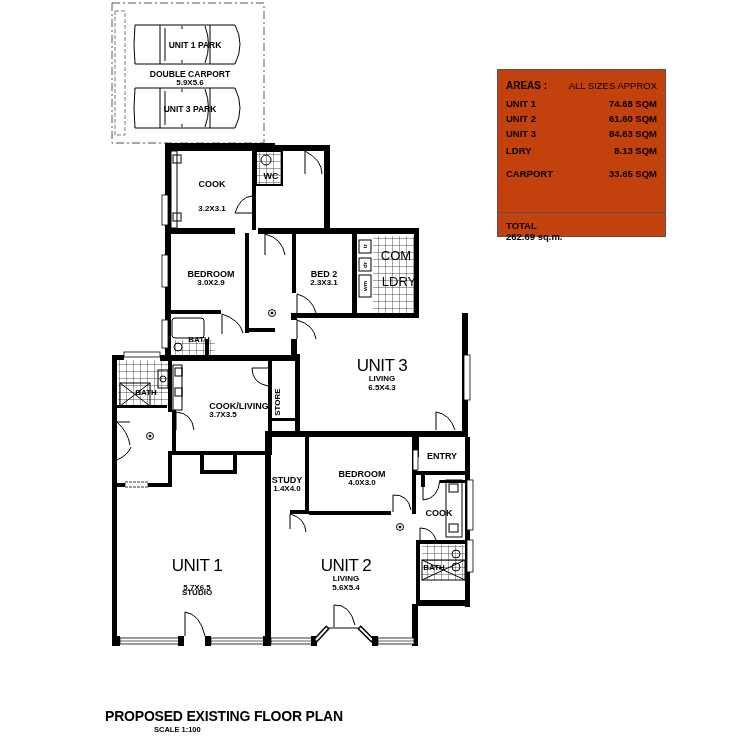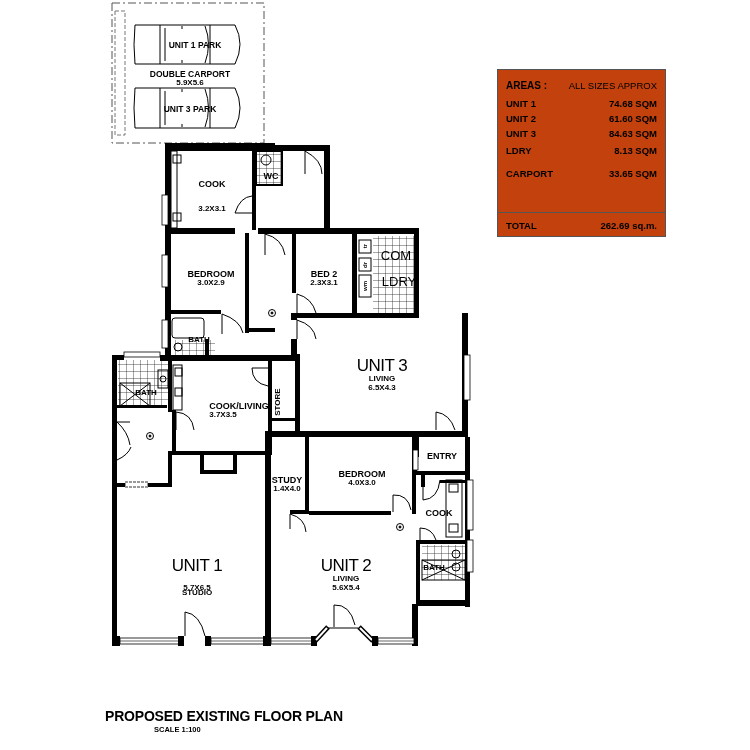--- a/index.html
+++ b/index.html
@@ -275,20 +275,20 @@
   </div>
   <div class="row" style="top:75px;">
     <span>LDRY</span>
     <span>8.13 SQM</span>
   </div>
   <div class="row" style="top:98px;">
     <span>CARPORT</span>
     <span>33.65 SQM</span>
   </div>
   <div class="sep"></div>
-  <div class="row" style="top:150px;">
+  <div class="row" style="top:150px;flex-direction:column;">
     <span>TOTAL</span>
     <span>262.69 sq.m.</span>
   </div>
 </div>
 
 <div class="title">PROPOSED EXISTING FLOOR PLAN</div>
 <div class="scale">SCALE 1:100</div>
 
 </body></html>

